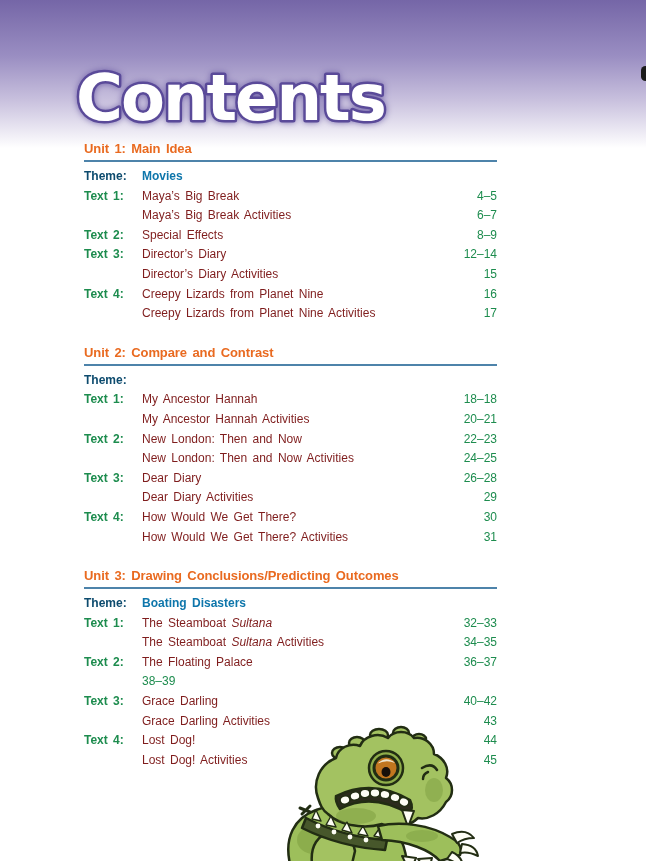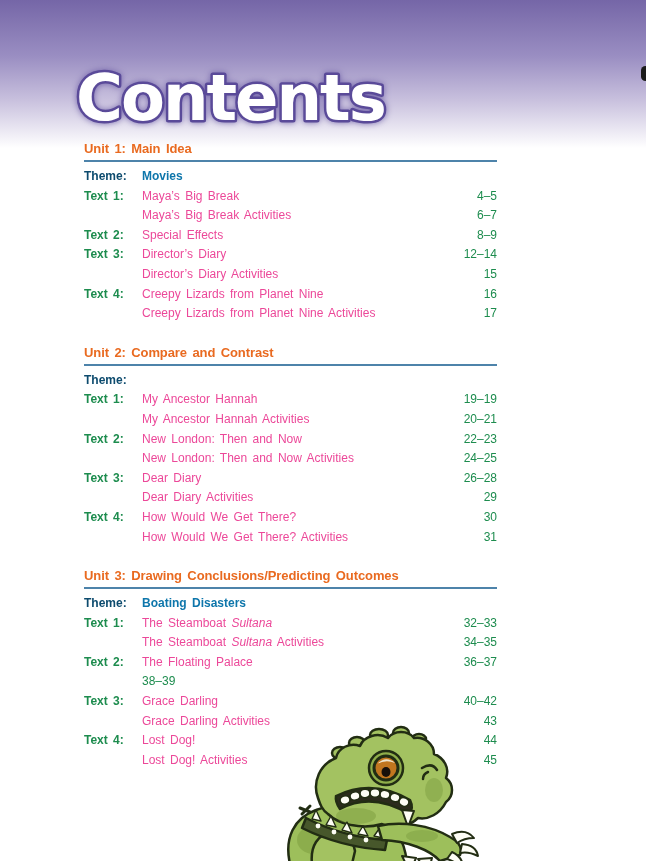--- a/index.html
+++ b/index.html
@@ -51,21 +51,21 @@
   .toc-row{
     display:flex;align-items:baseline;
     line-height:19.6px;font-size:12px;
     word-spacing:2px;
   }
   .col-label{
     flex:none;width:58px;
     font-weight:bold;color:#1d8c4e;
   }
   .theme-row .col-label{color:#0d4b6e;}
-  .col-title{flex:1;color:#ec4899;}
+  .col-title{flex:1;color:#7f1d1d;}
   .col-title em{font-style:italic;}
   .theme-row .col-title{color:#0e76ab;font-weight:bold;}
   .col-pages{flex:none;color:#1d8c4e;text-align:right;}
   .lizard{
     position:absolute;left:282px;top:718px;width:260px;height:143px;
   }
 </style>
 </head>
 <body>
 
@@ -126,21 +126,21 @@
       </section>
       <section class="unit">
         <h2 class="unit-heading">Unit 2: Compare and Contrast</h2>
         <div class="toc-rows">
           <div class="toc-row theme-row">
             <span class="col-label">Theme:</span>
           </div>
           <div class="toc-row">
             <span class="col-label">Text 1:</span>
             <span class="col-title">My Ancestor Hannah</span>
-            <span class="col-pages">19–19</span>
+            <span class="col-pages">18–18</span>
           </div>
           <div class="toc-row">
             <span class="col-label"></span>
             <span class="col-title">My Ancestor Hannah Activities</span>
             <span class="col-pages">20–21</span>
           </div>
           <div class="toc-row">
             <span class="col-label">Text 2:</span>
             <span class="col-title">New London: Then and Now</span>
             <span class="col-pages">22–23</span>

